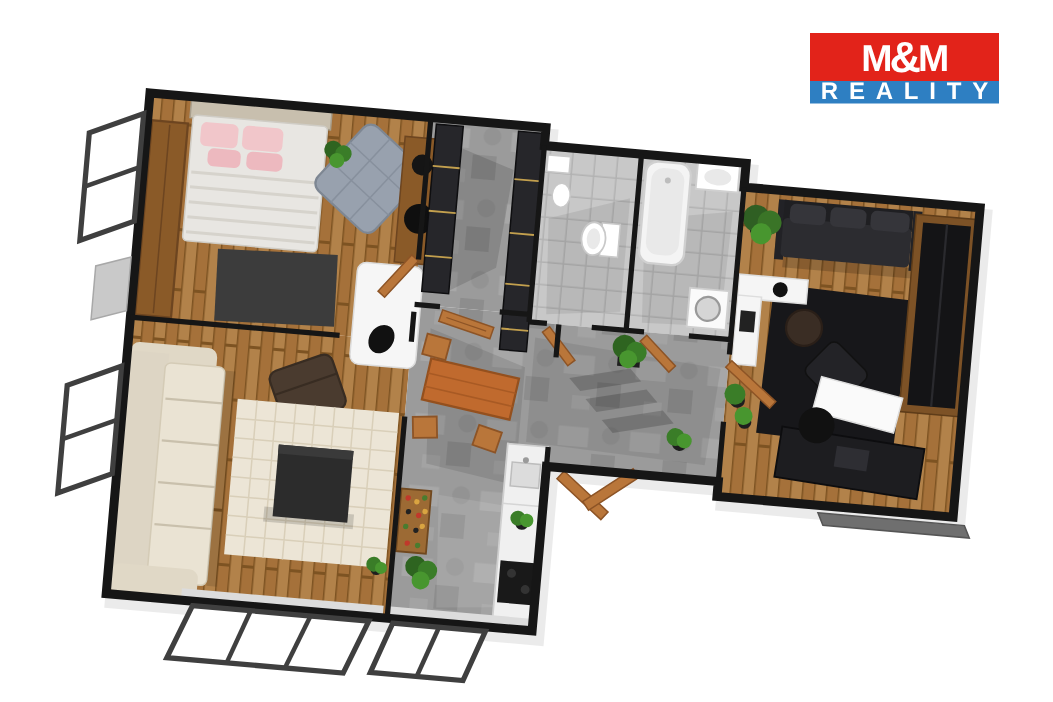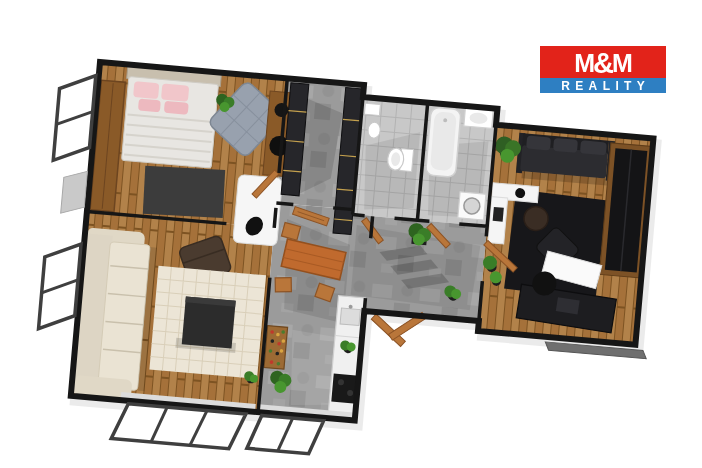--- a/index.html
+++ b/index.html
@@ -2,24 +2,24 @@
 <html><head>
 <meta charset="utf-8">
 <style>
   html,body{margin:0;padding:0;background:#ffffff;}
   .stage{position:relative;width:702px;height:468px;background:#ffffff;overflow:hidden;
          font-family:"Liberation Sans", sans-serif;}
   .plan-svg{position:absolute;left:0;top:0;}
   
   .logo{position:absolute;left:540px;top:22px;width:126px;}
   .logo-top{height:32px;display:flex;align-items:center;justify-content:center;
-            color:#fff;font-weight:bold;font-size:25px;letter-spacing:-1px;line-height:1;margin-top:24px;}
+            color:#fff;font-weight:bold;font-size:25px;letter-spacing:-1px;line-height:1;}
   .logo-top .amp{font-size:29px;margin:0 -1px;position:relative;top:1px;}
   .logo-bottom{height:15px;display:flex;align-items:center;justify-content:center;
-               color:#fff;font-weight:bold;font-size:12px;letter-spacing:.45em;
+               color:#fff;font-weight:bold;font-size:16px;letter-spacing:.45em;
                text-indent:.45em;line-height:1;}
 </style>
 </head>
 <body>
 
 <div class="stage">
 
   <svg class="plan-svg" width="702" height="468" viewBox="0 0 702 468">
     <defs>
       <pattern id="wood" width="16" height="110" patternUnits="userSpaceOnUse">

